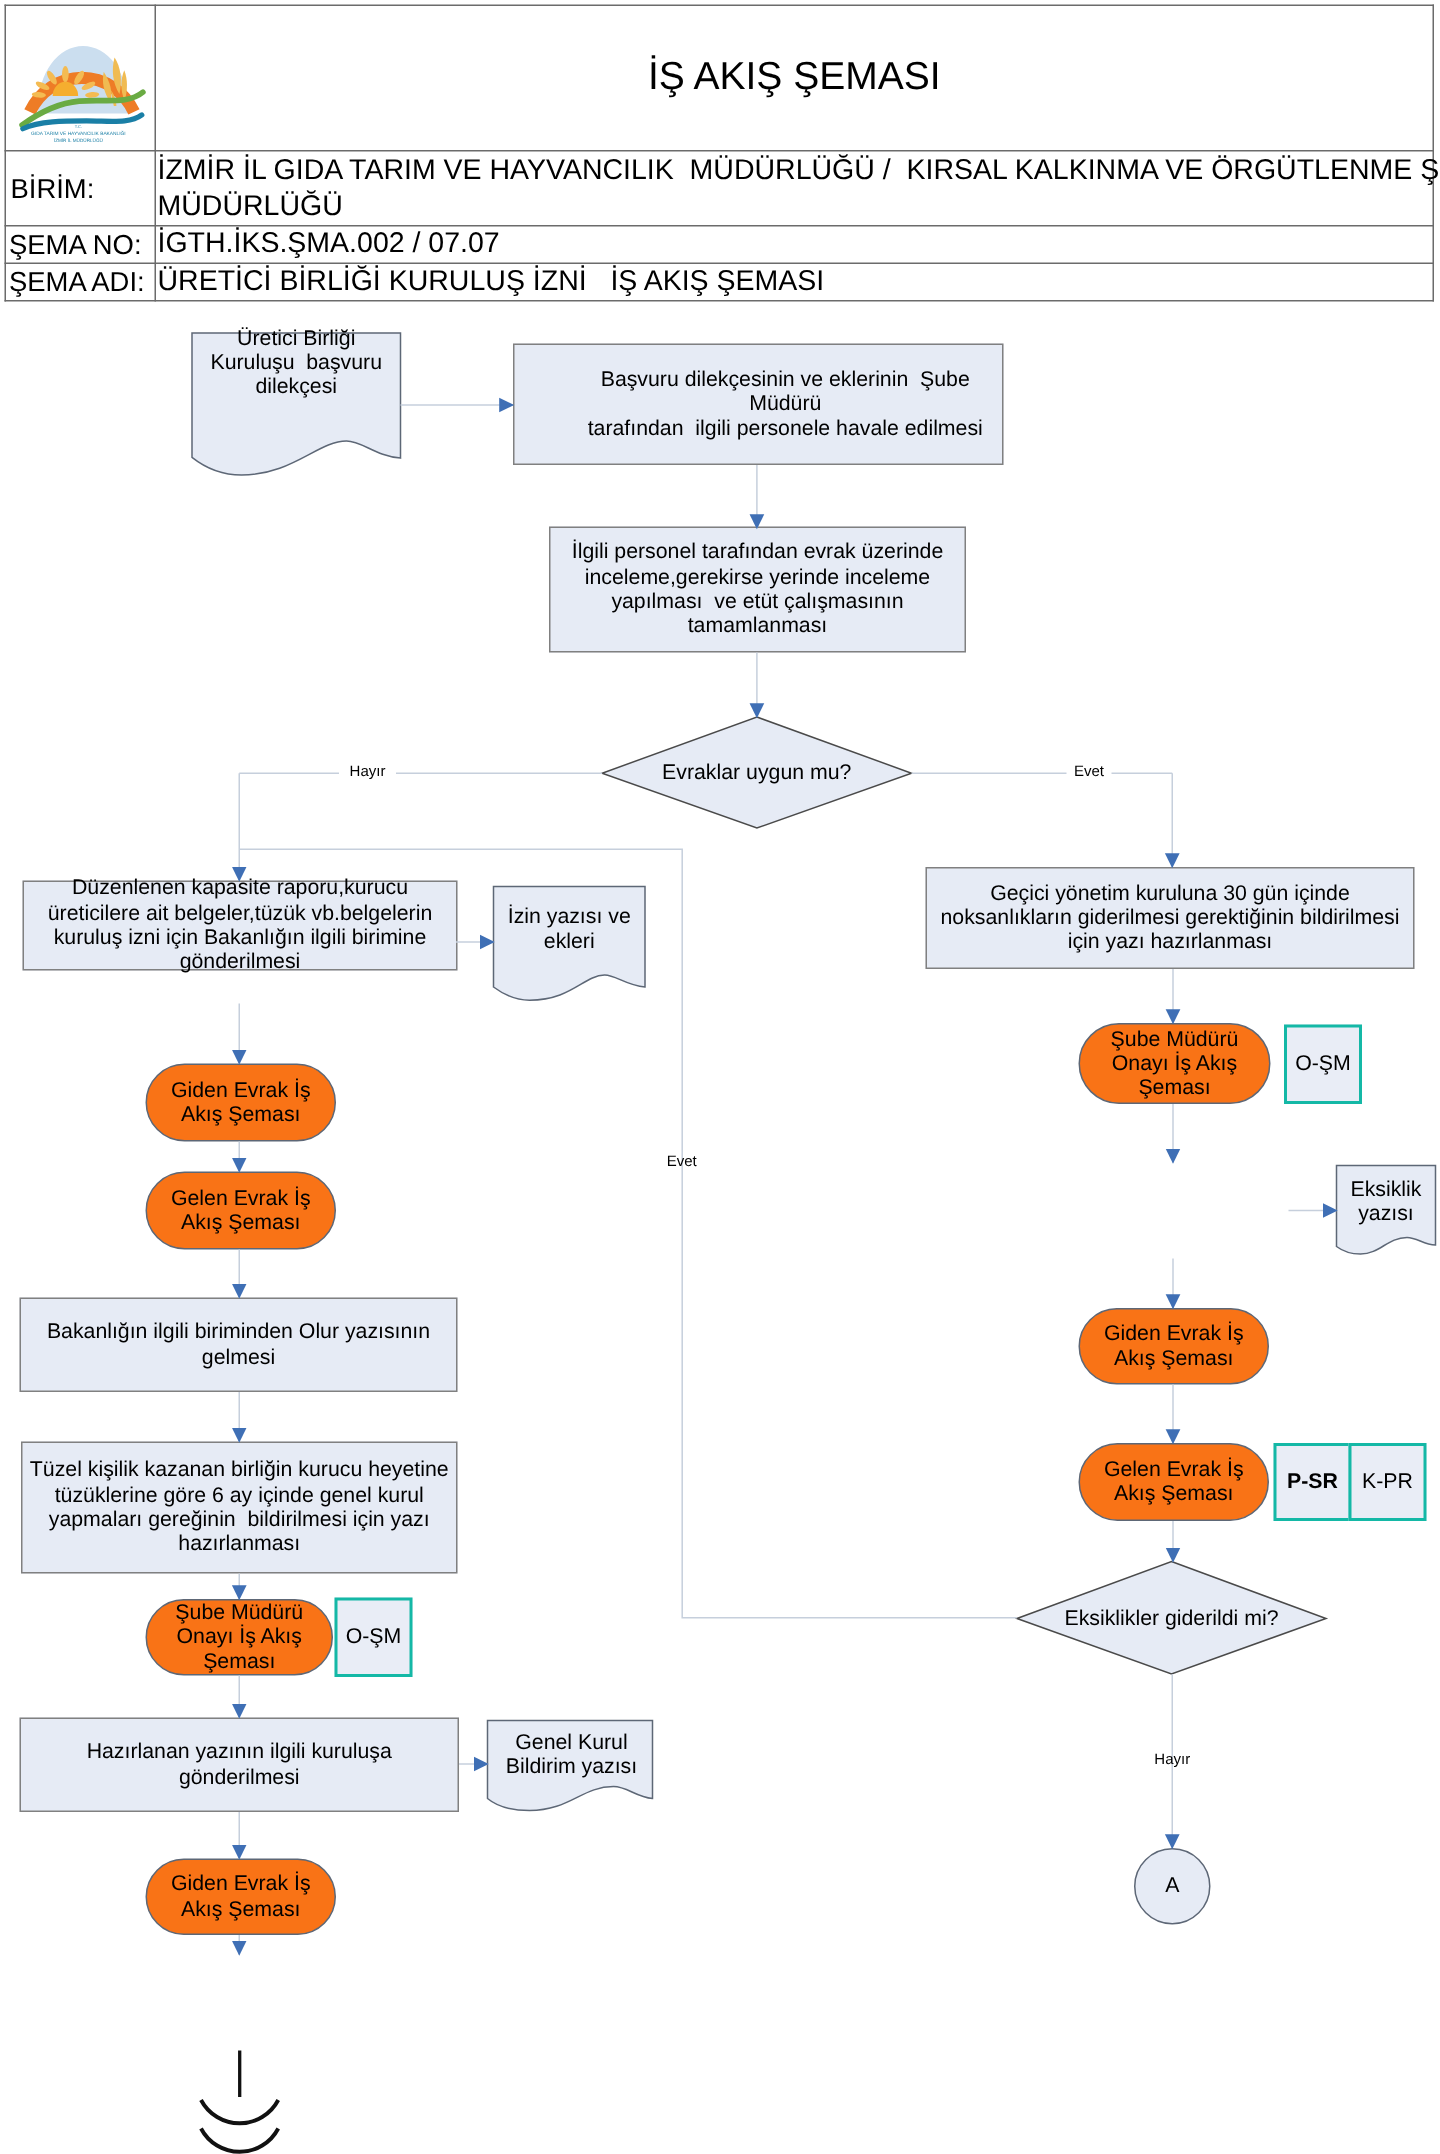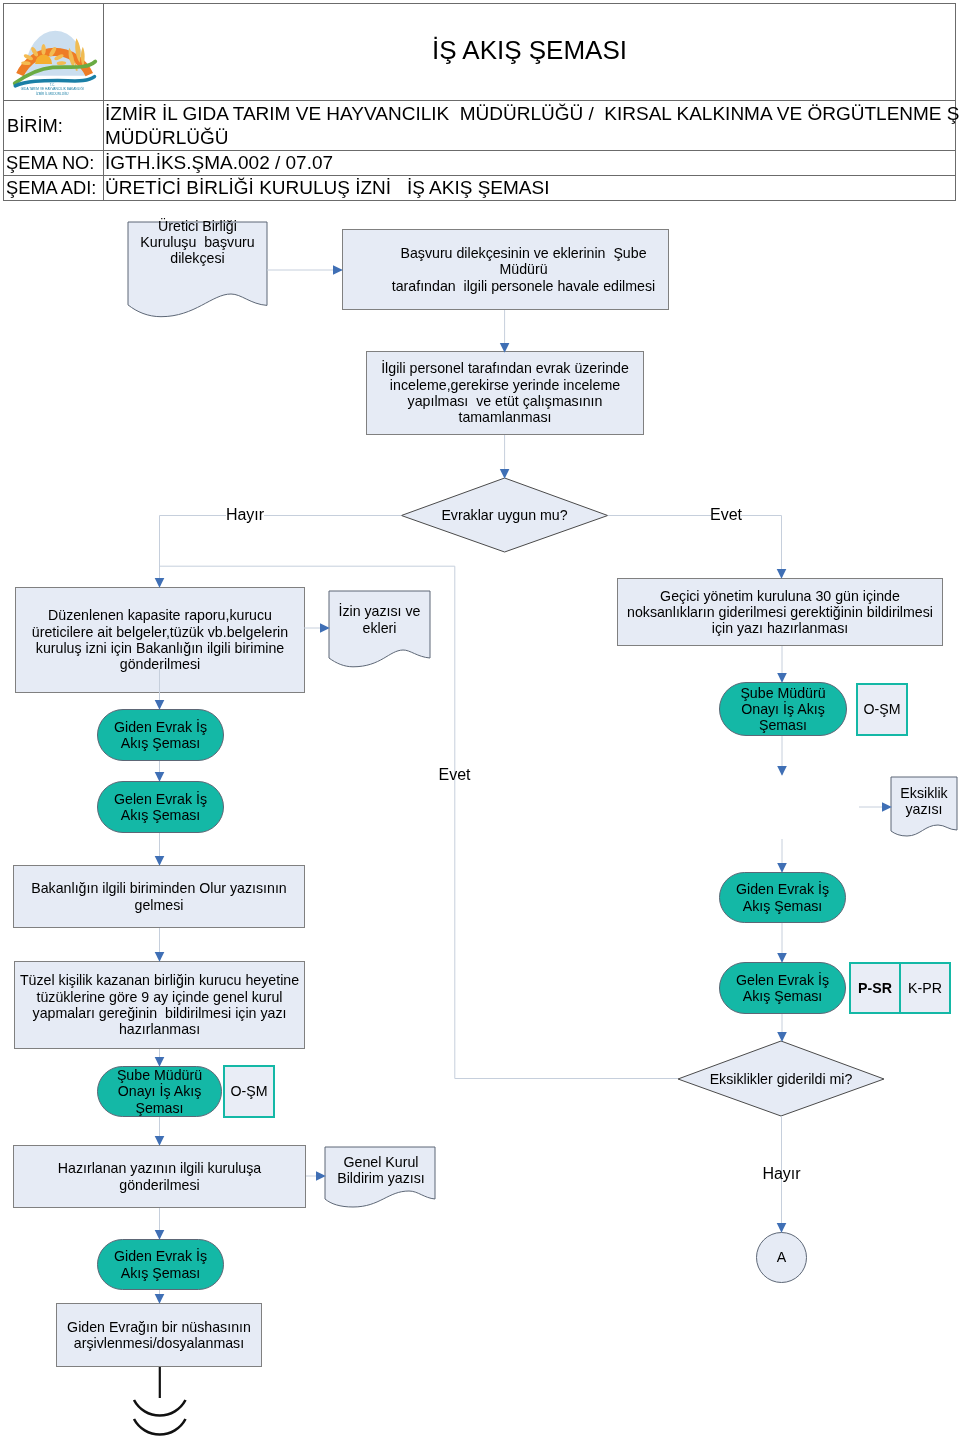--- a/index.html
+++ b/index.html
@@ -20,27 +20,27 @@
            line-height:24px;white-space:pre;}
 
   
   #logo{position:absolute;left:5px;top:6px;width:91px;height:91px;}
 
   
   .sh{position:absolute;box-sizing:border-box;display:flex;align-items:center;
       justify-content:center;text-align:center;z-index:3;
       font-size:14.2px;line-height:16.3px;white-space:pre-wrap;}
   .proc{background:#e6ebf5;border:1px solid #808080;}
-  .rounded{background:#14b8a6;border:1px solid #5d6776;border-radius:999px;}
+  .rounded{background:#f97316;border:1px solid #5d6776;border-radius:999px;}
   .tag{background:#e9edf6;border:2px solid #14b8a6;}
   .circ{background:#e6ebf5;border:1px solid #5d6776;border-radius:50%;}
   .txt{position:absolute;z-index:4;display:flex;align-items:center;
        justify-content:center;text-align:center;pointer-events:none;
        font-size:14.2px;line-height:16.3px;white-space:pre-wrap;}
-  .elabel{position:absolute;z-index:6;background:#fff;font-size:16px;
+  .elabel{position:absolute;z-index:6;background:#fff;font-size:10px;
           display:flex;align-items:center;justify-content:center;white-space:nowrap;text-align:right;}
   #svgflow{position:absolute;left:0;top:0;width:960px;height:1436px;z-index:5;pointer-events:none;}
   #svgshapes{position:absolute;left:0;top:0;width:960px;height:1436px;z-index:1;}
 </style>
 </head>
 <body>
 
 <div id="page">
 
   <div id="hdr">
@@ -166,21 +166,21 @@
 
   <div class="sh proc" style="left:366px;top:351px;width:278px;height:84px;">
     <span>İlgili personel tarafından evrak üzerinde
 inceleme,gerekirse yerinde inceleme
 yapılması  ve etüt çalışmasının
 tamamlanması</span></div>
 
   <div class="txt" style="left:411px;top:500px;width:187px;height:30px;">
     <span>Evraklar uygun mu?</span></div>
 
-  <div class="sh proc" style="left:15px;top:587px;width:290px;height:106px;justify-content:center;">
+  <div class="sh proc" style="left:15px;top:587px;width:290px;height:60px;justify-content:center;">
     <span>Düzenlenen kapasite raporu,kurucu
 üreticilere ait belgeler,tüzük vb.belgelerin
 kuruluş izni için Bakanlığın ilgili birimine
 gönderilmesi</span></div>
 
   <div class="txt" style="left:329px;top:592px;width:101px;height:55px;">
     <span>İzin yazısı ve
 ekleri</span></div>
 
   <div class="sh proc" style="left:617px;top:578px;width:326px;height:68px;">
@@ -222,21 +222,21 @@
 Akış Şeması</span></div>
 
   <div class="sh tag" style="left:849px;top:962px;width:52px;height:52px;font-weight:bold;">
     <span>P-SR</span></div>
 
   <div class="sh tag" style="left:899px;top:962px;width:52px;height:52px;">
     <span>K-PR</span></div>
 
   <div class="sh proc" style="left:14px;top:961px;width:291px;height:88px;">
     <span>Tüzel kişilik kazanan birliğin kurucu heyetine
-tüzüklerine göre 9 ay içinde genel kurul
+tüzüklerine göre 6 ay içinde genel kurul
 yapmaları gereğinin  bildirilmesi için yazı
 hazırlanması</span></div>
 
   <div class="sh rounded" style="left:97px;top:1066px;width:125px;height:51px;">
     <span>Şube Müdürü
 Onayı İş Akış
 Şeması</span></div>
 
   <div class="sh tag" style="left:223px;top:1065px;width:52px;height:53px;">
     <span>O-ŞM</span></div>
@@ -252,22 +252,19 @@
     <span>Genel Kurul
 Bildirim yazısı</span></div>
 
   <div class="sh circ" style="left:756px;top:1232px;width:51px;height:51px;">
     <span>A</span></div>
 
   <div class="sh rounded" style="left:97px;top:1239px;width:127px;height:51px;">
     <span>Giden Evrak İş
 Akış Şeması</span></div>
 
-  <div class="sh proc" style="left:56px;top:1303px;width:206px;height:64px;">
-    <span>Giden Evrağın bir nüshasının
-arşivlenmesi/dosyalanması</span></div>
 
   <div class="elabel" style="left:226px;top:505px;width:38px;height:19px;">Hayır</div>
   <div class="elabel" style="left:711px;top:505px;width:30px;height:19px;">Evet</div>
   <div class="elabel" style="left:440px;top:765px;width:29px;height:19px;background:none;">Evet</div>
   <div class="elabel" style="left:763px;top:1164px;width:37px;height:19px;background:none;">Hayır</div>
 
 </div>
 
 </body></html>

